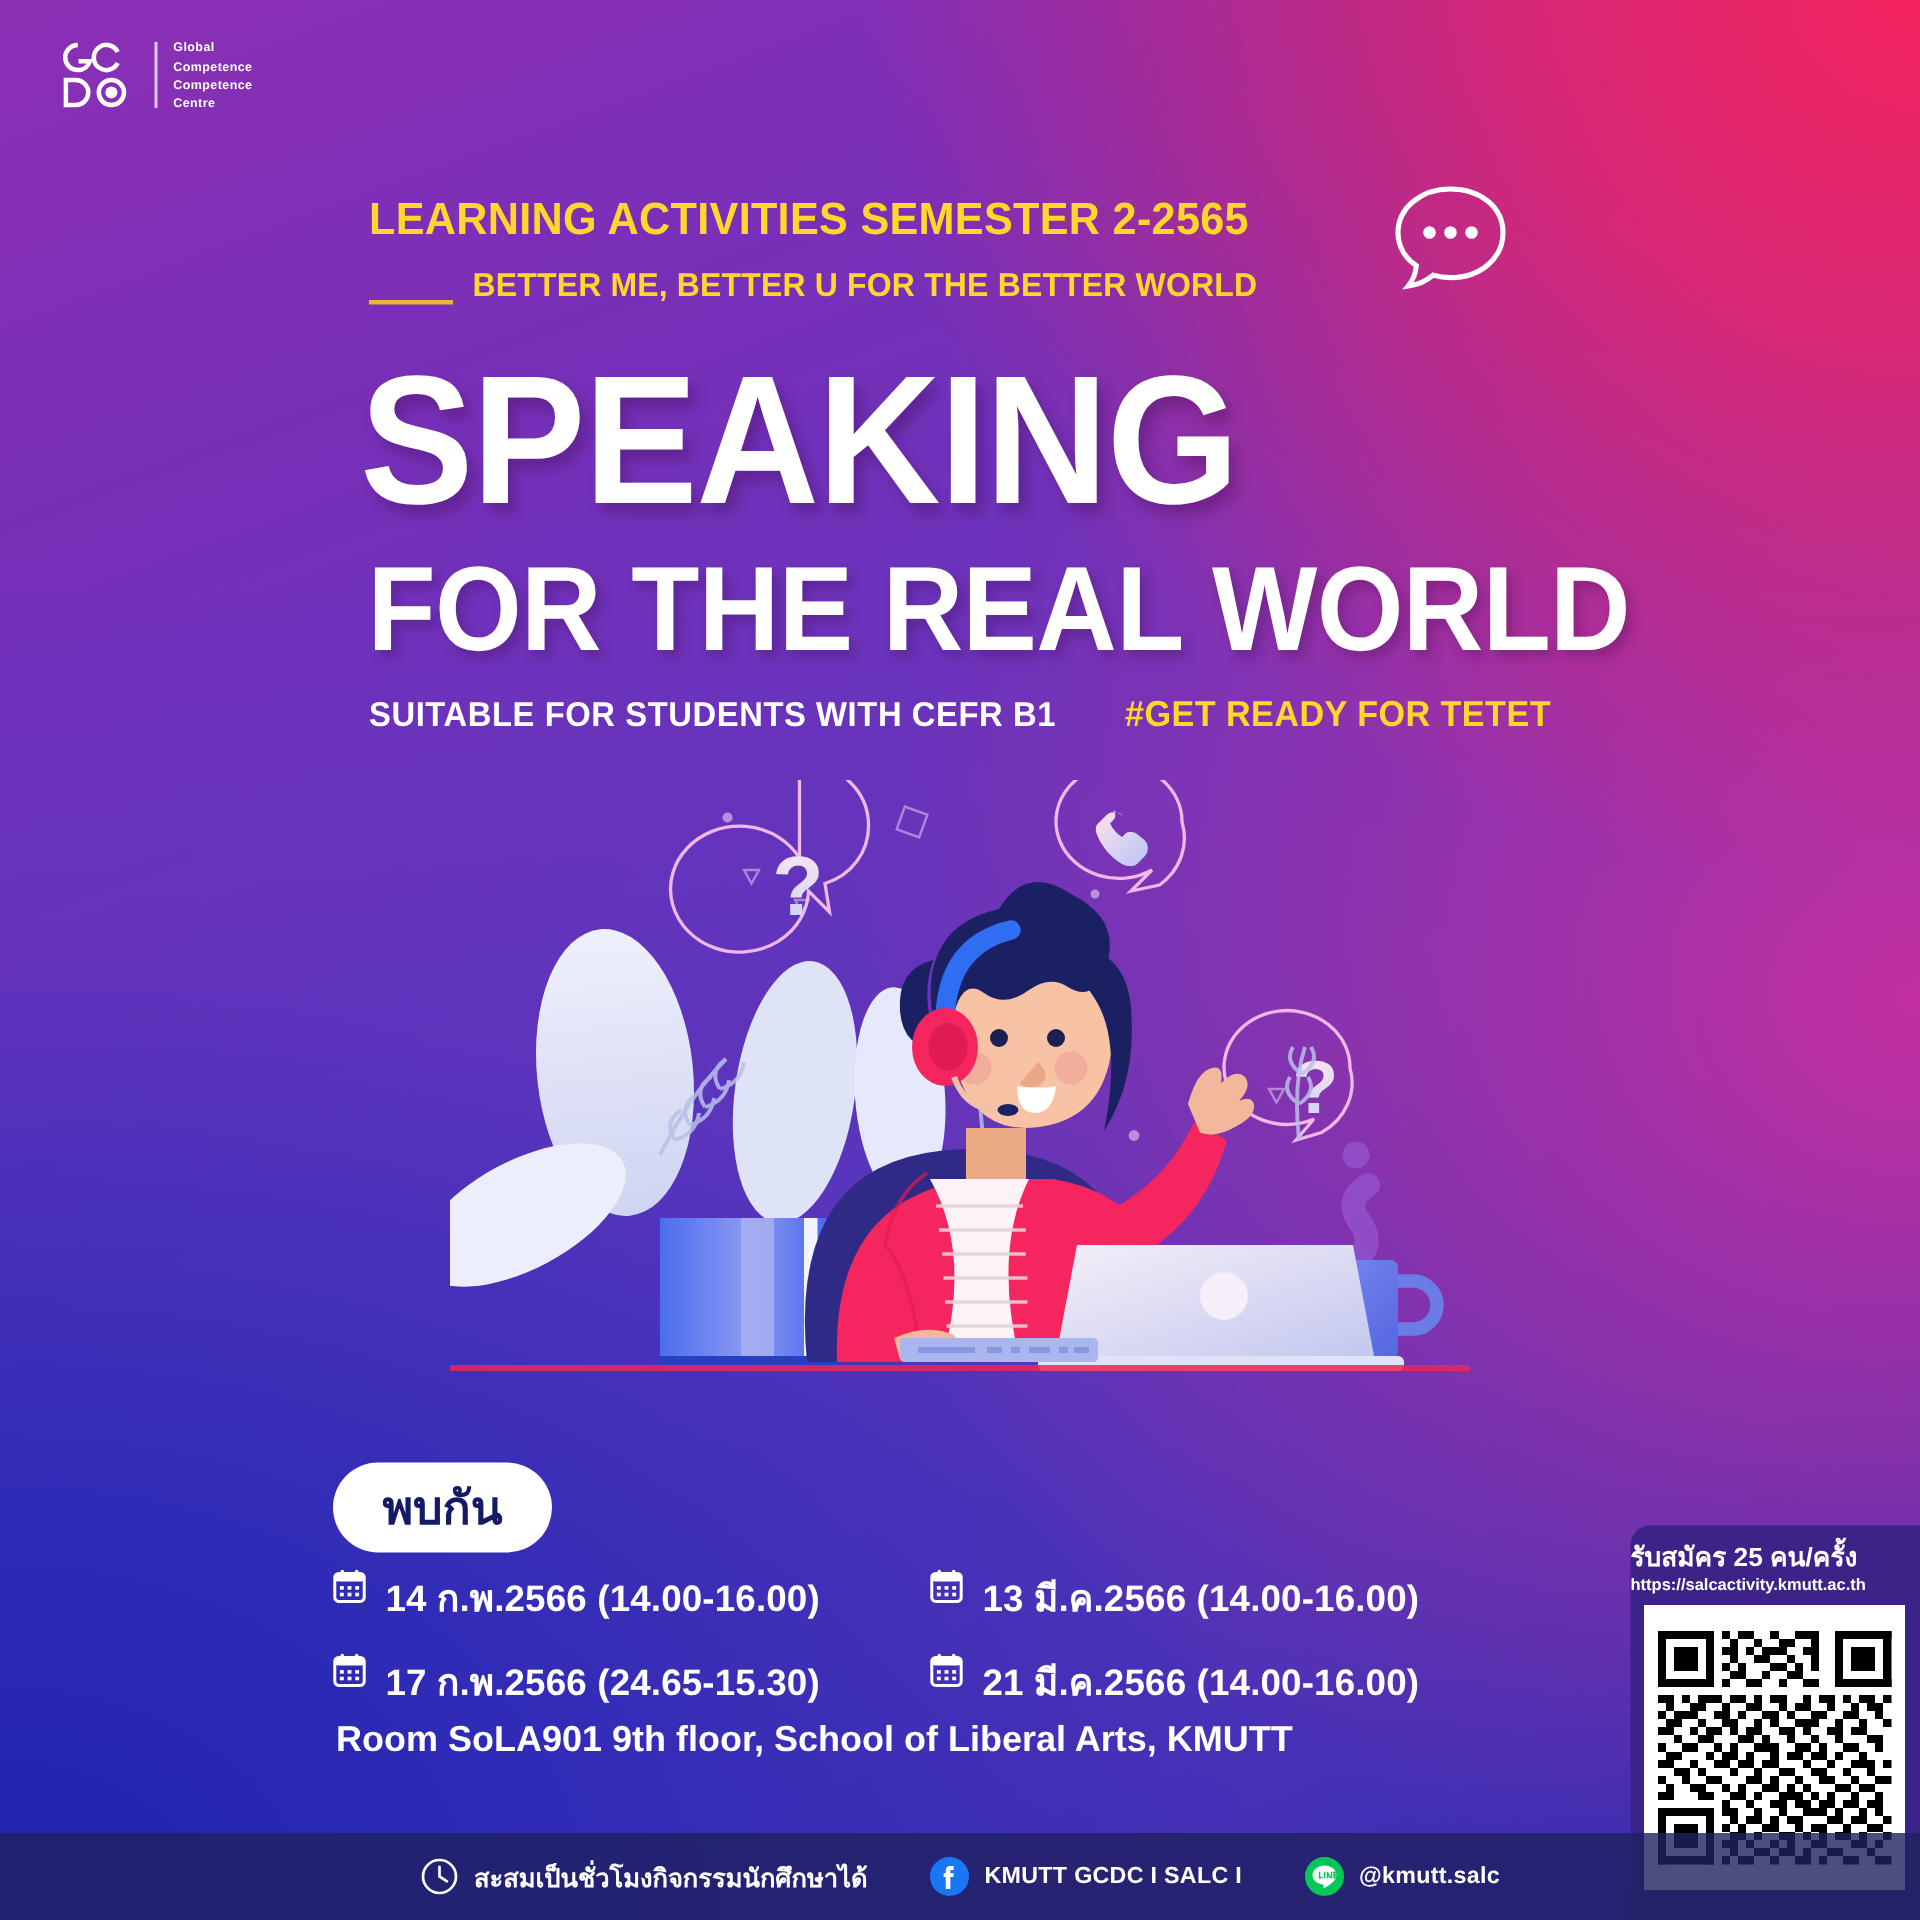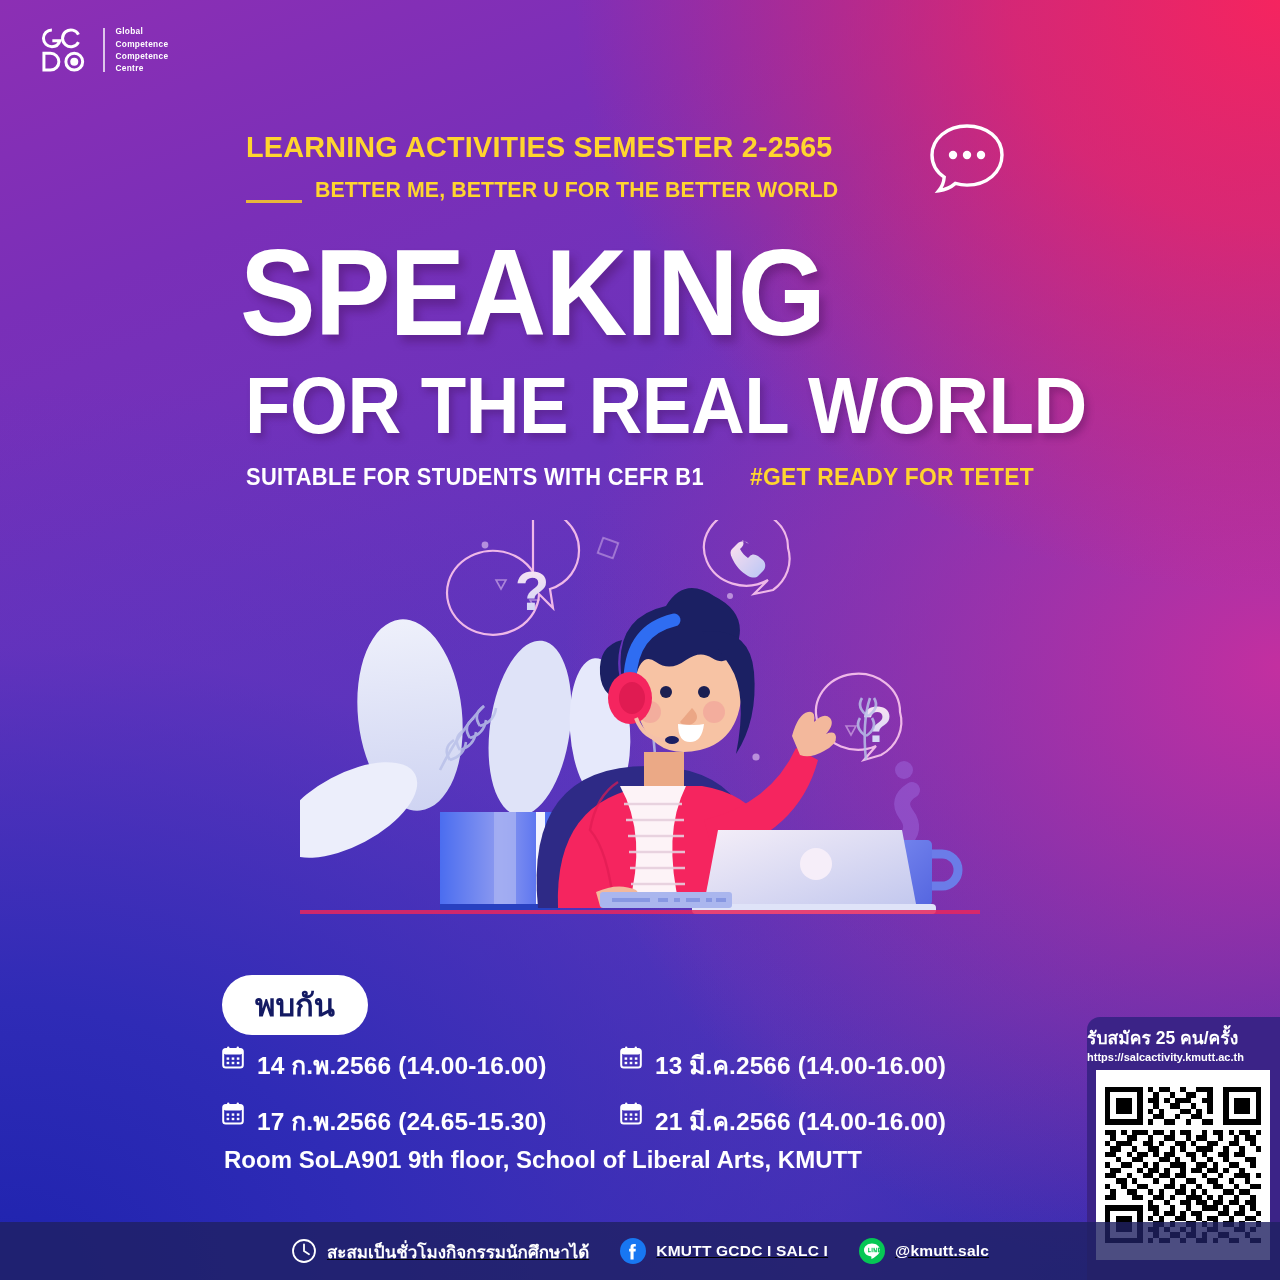--- a/index.html
+++ b/index.html
@@ -59,21 +59,21 @@
   
   .qr-panel{position:absolute;left:1087px;top:1017px;width:207px;height:263px;background:#3b2387;
             border-radius:13px 0 0 0;padding:11px 16px 0 0;text-align:left;overflow:hidden;}
   .qr-title{color:#fff;font-size:17.5px;font-weight:700;line-height:1.15;}
   .qr-url{color:#fff;font-size:11px;font-weight:700;margin-top:3px;}
   .qr-box{width:174px;height:190px;background:#fff;margin:7px auto 0;display:flex;align-items:center;justify-content:center;}
   .qr-img{width:156px;height:156px;display:block;image-rendering:pixelated;}
 
   
   .footer{position:absolute;left:0;bottom:0;width:1280px;height:58px;background:rgba(31,33,98,.80);
-          display:flex;align-items:center;justify-content:center;gap:31px;text-decoration:underline;}
+          display:flex;align-items:center;justify-content:center;gap:42px;}
   .f-item{display:flex;align-items:center;gap:10px;}
   .f-item .t{color:#fff;font-size:17px;font-weight:700;white-space:nowrap;}
   .f-item .t.small{font-size:15.5px;letter-spacing:.2px;text-align:center;}
   .ico{width:26px;height:26px;flex:none;}
 </style>
 </head>
 <body>
 
 <div class="poster">
 

